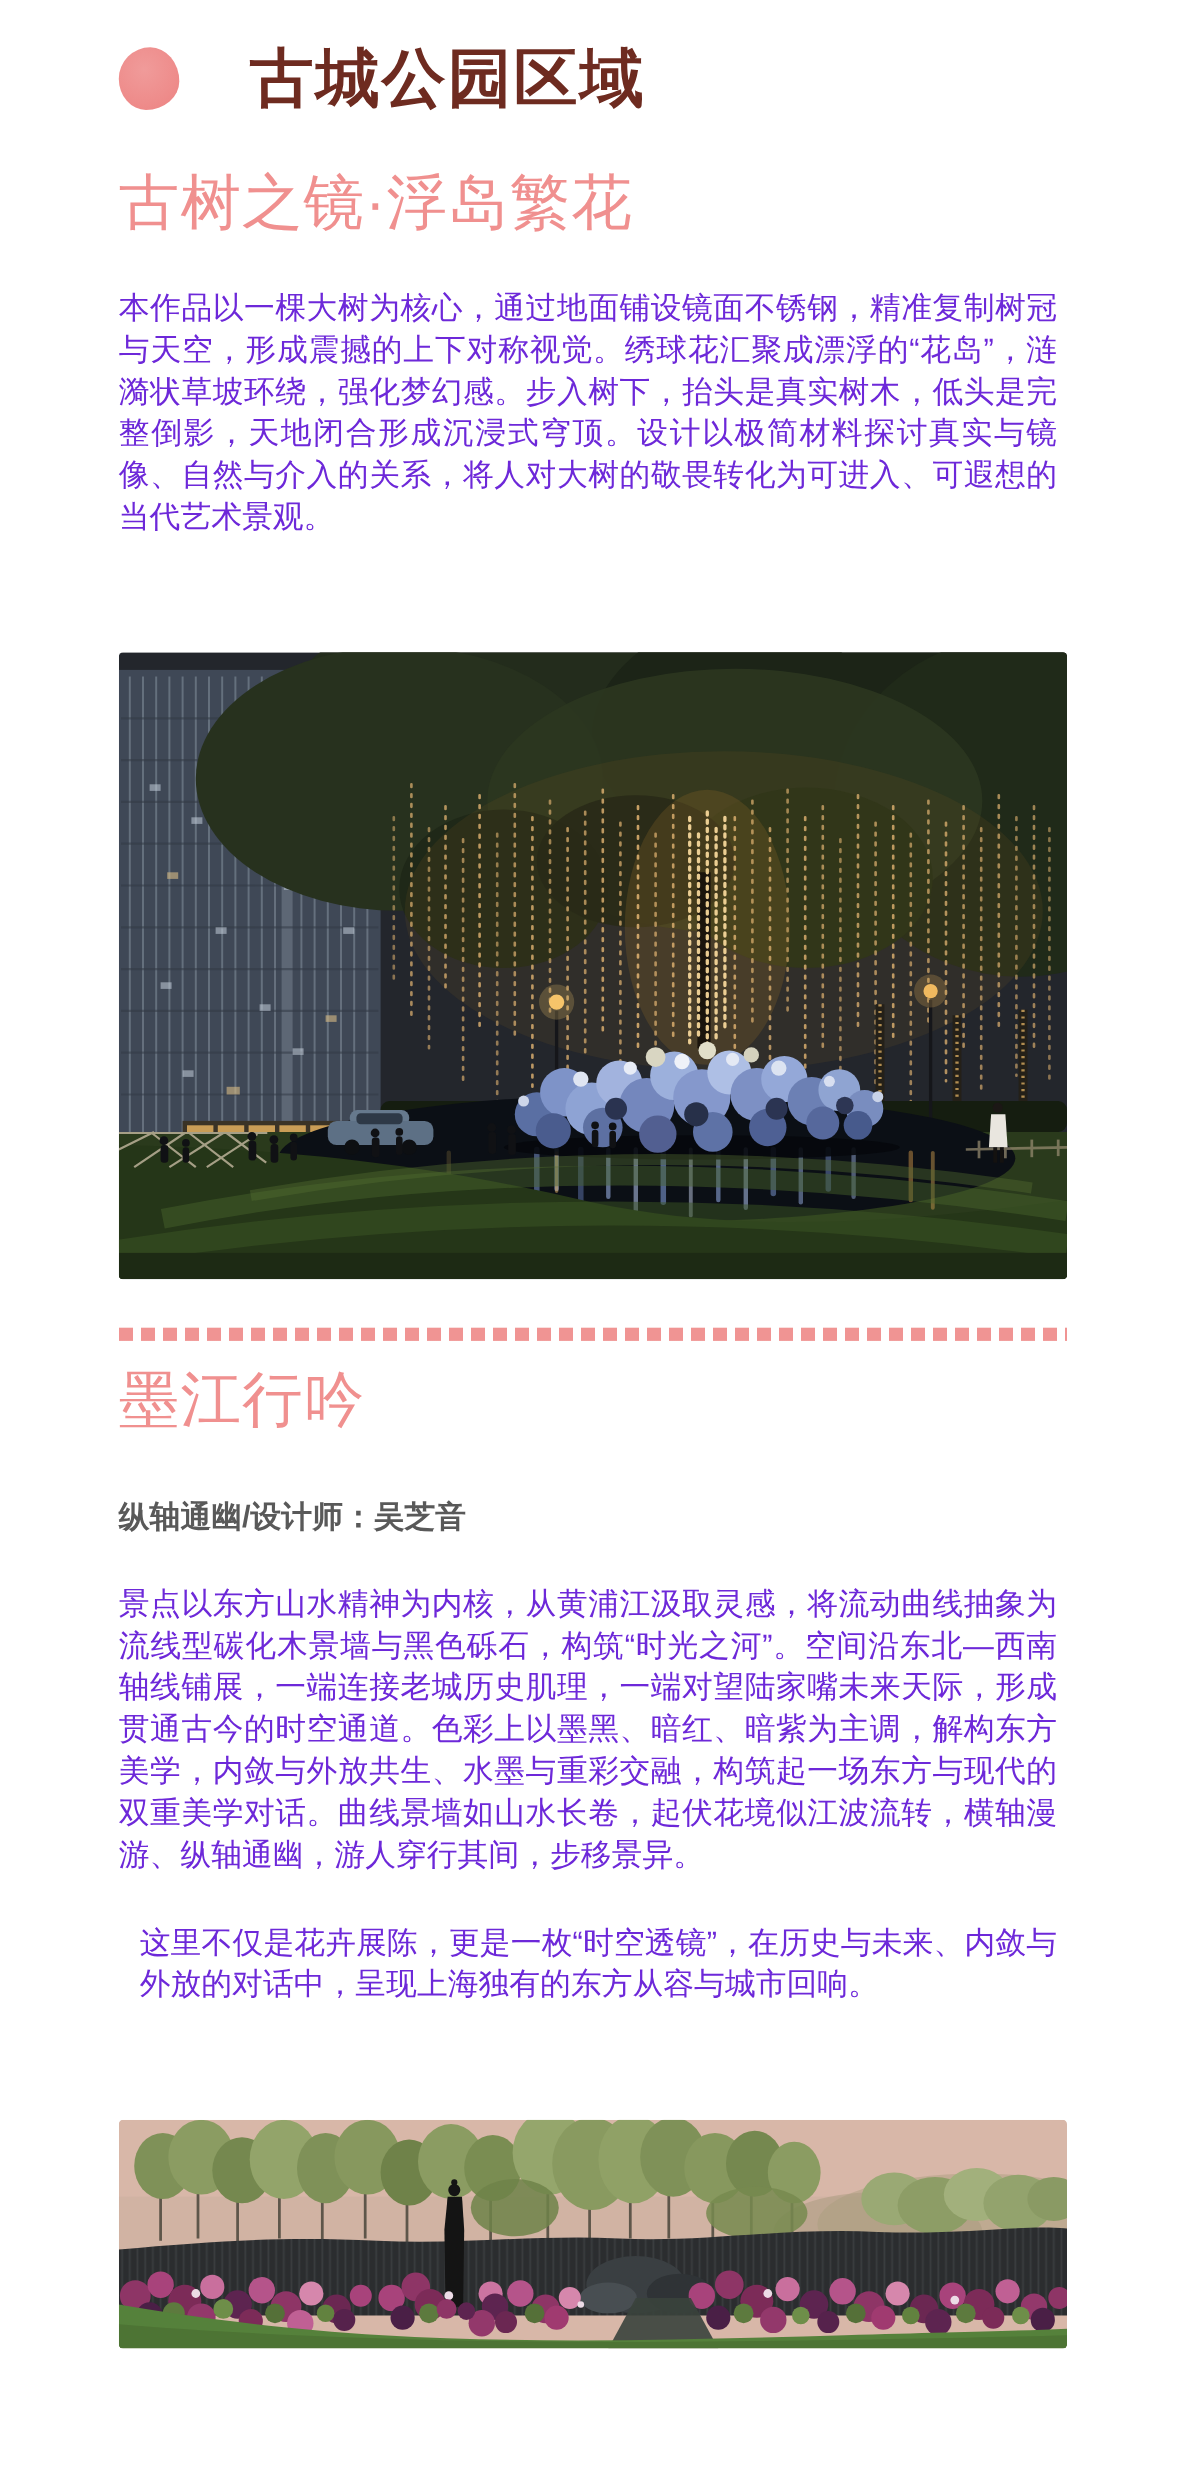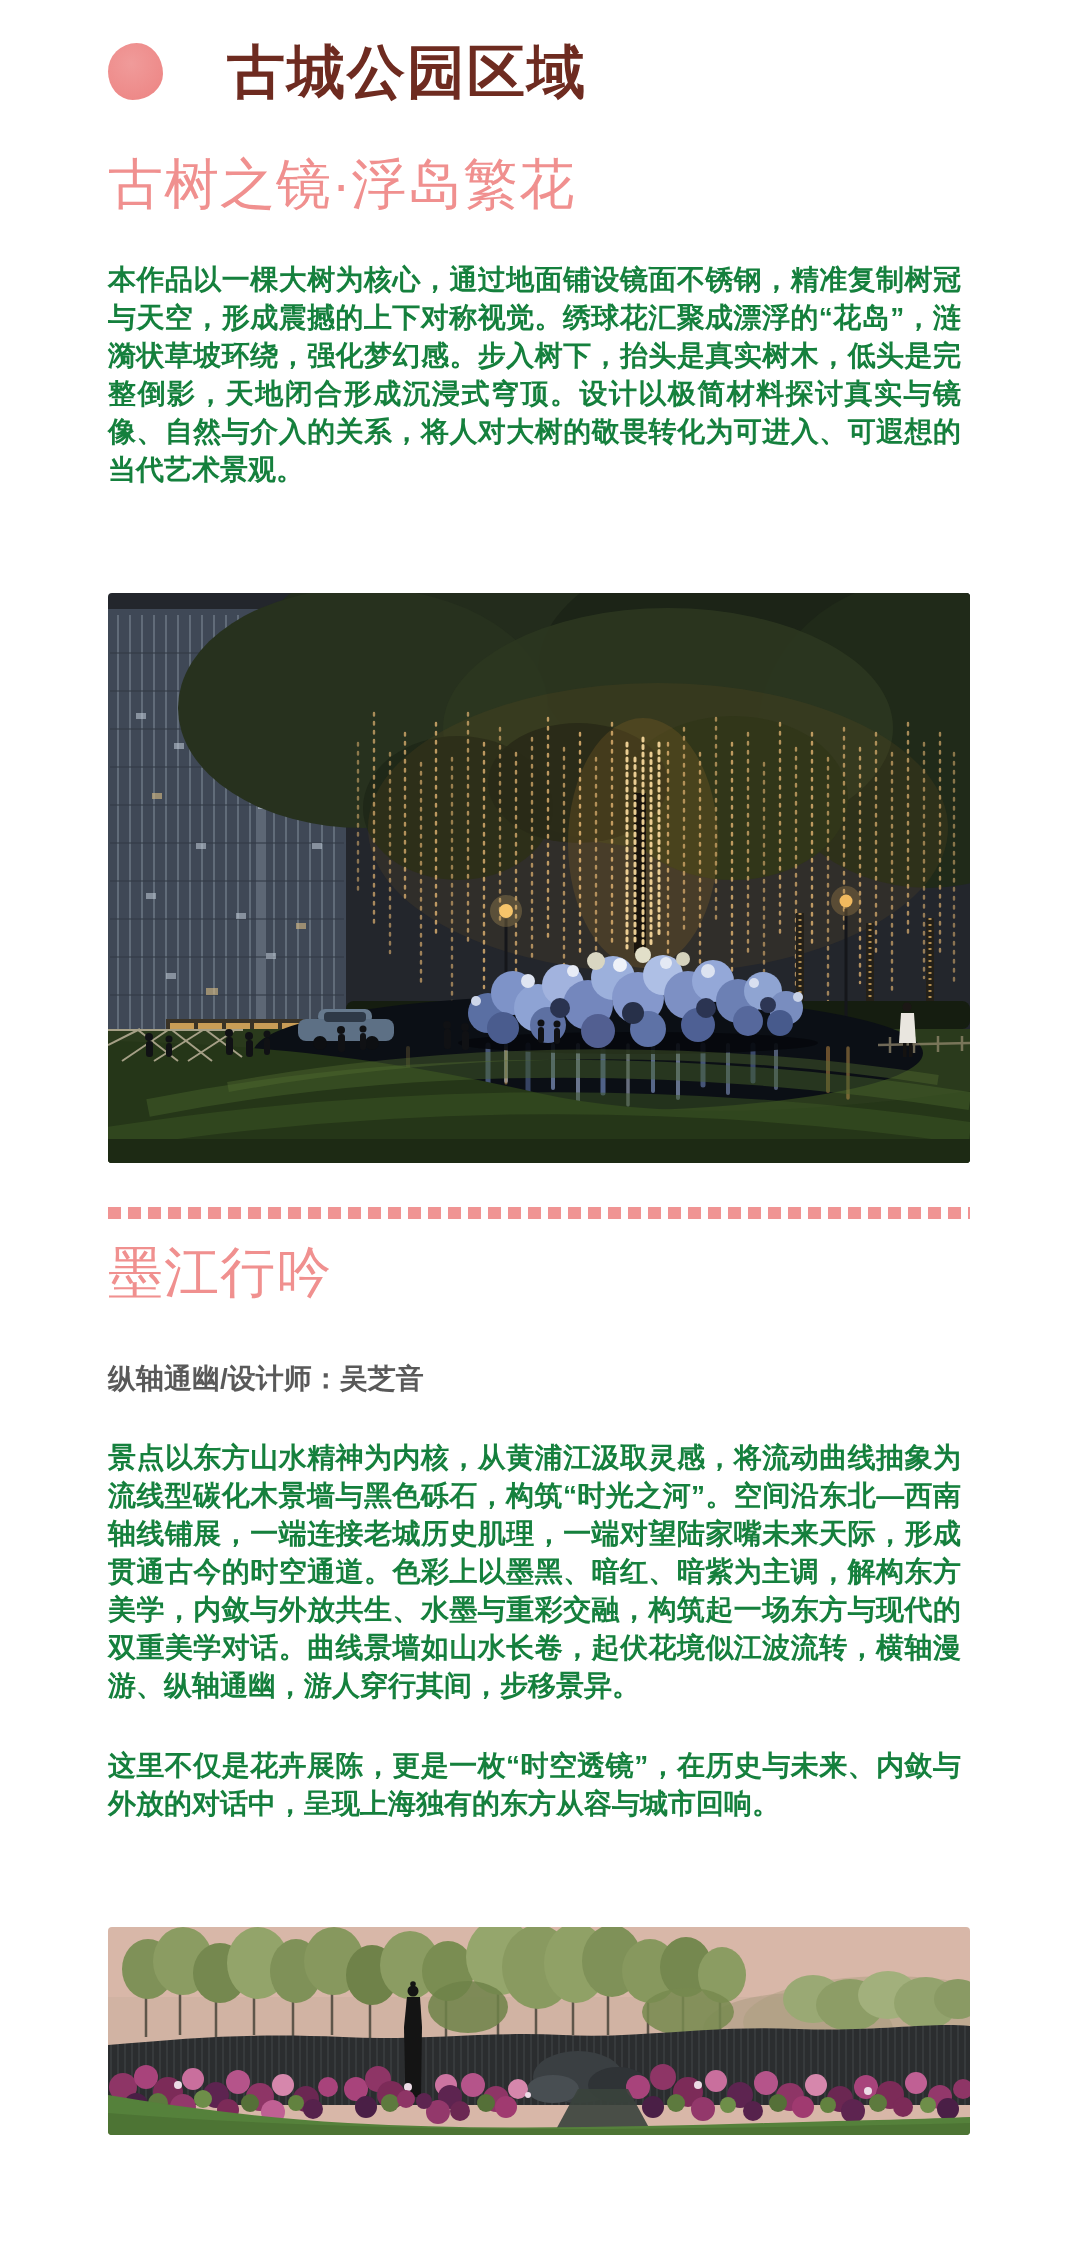--- a/index.html
+++ b/index.html
@@ -28,24 +28,24 @@
     margin:46px 0 0 0;
     font-size:55px;line-height:66px;font-weight:normal;
     color:#f0908f;letter-spacing:1px;
   }
   .designer{
     margin:56px 0 0 0;
     font-size:28px;line-height:36px;font-weight:bold;color:#595959;
   }
   .body-text{
     margin:44px 0 0 0;
-    font-size:28px;line-height:38px;font-weight:bold;color:#15803d;
+    font-size:28px;line-height:38px;font-weight:normal;color:#6d28d9;
     text-align:justify;text-justify:inter-ideograph;
   }
-  .body-text + .body-text{margin-top:0;}
+  .body-text + .body-text{margin-top:0;margin-left:19px;}
   .fig{margin:104px 0 0 0;width:862px;border-radius:4px;overflow:hidden;line-height:0;}
   .fig.fig-wide{margin-top:104px;}
   .fig svg{display:block;}
   .divider{
     margin:44px 0 0 0;height:12px;width:862px;
     background:repeating-linear-gradient(90deg,#f09493 0 13px,transparent 13px 20px);
   }
   .sec2 .proj-title{margin-top:20px;}
   .sec2 .body-text{margin-top:42px;}
 </style>

